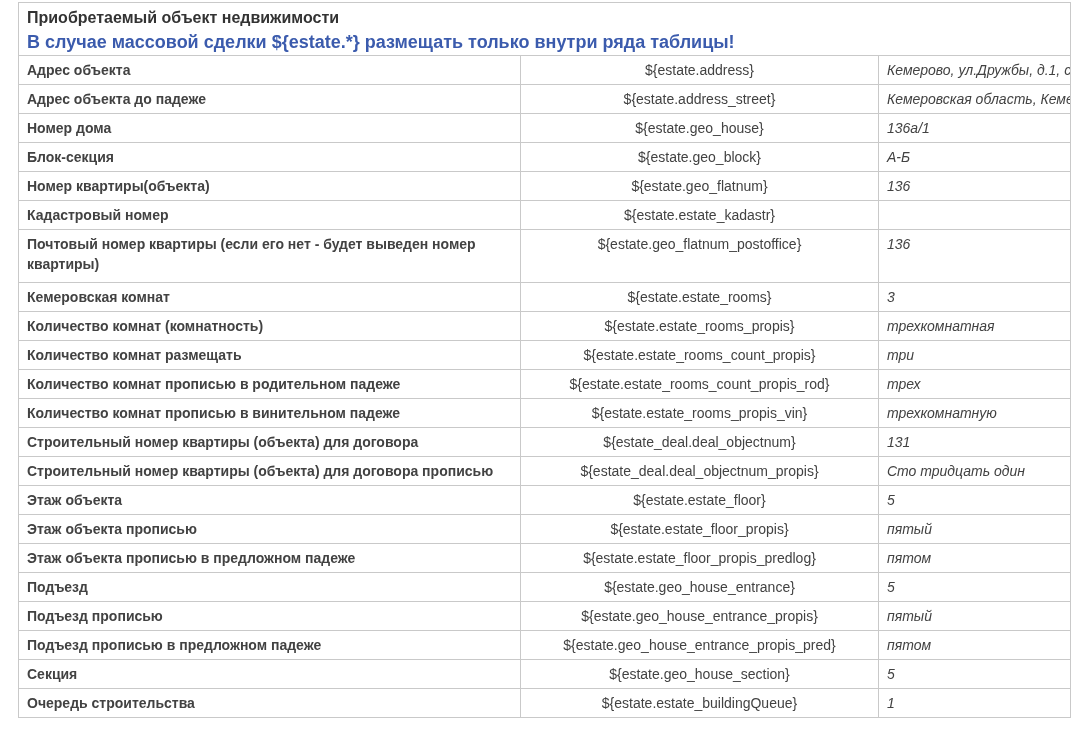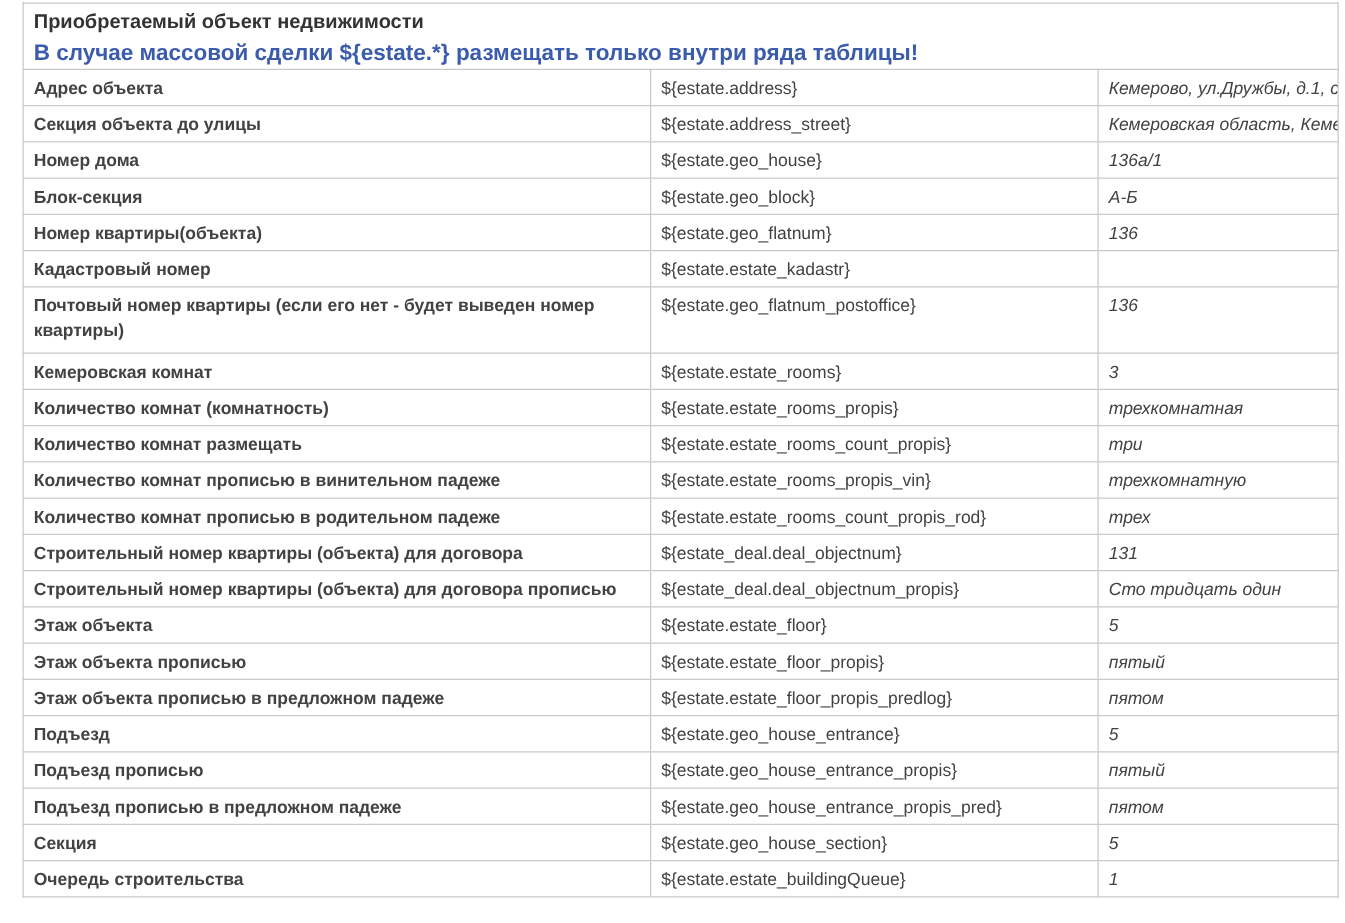--- a/index.html
+++ b/index.html
@@ -39,21 +39,21 @@
     font-weight: bold;
     color: #333333;
   }
   .mass-note {
     margin: 4px 0 0 0;
     font-size: 18px;
     line-height: 18px;
     font-weight: bold;
   }
   td.col-label { width: 502px; font-weight: bold; }
-  td.col-var   { width: 358px; white-space: nowrap; }
+  td.col-var   { width: 358px; white-space: nowrap; text-align: center; }
   td.col-value {
     width: 192px;
     font-style: italic;
     white-space: nowrap;
     overflow: hidden;
   }
   
   tbody tr:nth-child(8) td { height: 44px; }
 </style>
 </head>
@@ -73,21 +73,21 @@
           <p class="mass-note" style="color: rgb(59, 91, 173);">В случае массовой сделки ${estate.*} размещать только внутри ряда таблицы!</p>
         </td>
       </tr>
 
     <tr>
         <td class="col-label">Адрес объекта</td>
         <td class="col-var">${estate.address}</td>
         <td class="col-value">Кемерово, ул.Дружбы, д.1, ст</td>
       </tr>
         <tr>
-        <td class="col-label">Секция объекта до улицы</td>
+        <td class="col-label">Адрес объекта до падеже</td>
         <td class="col-var">${estate.address_street}</td>
         <td class="col-value">Кемеровская область, Кемер</td>
       </tr>
         <tr>
         <td class="col-label">Номер дома</td>
         <td class="col-var">${estate.geo_house}</td>
         <td class="col-value">136а/1</td>
       </tr>
         <tr>
         <td class="col-label">Блок-секция</td>
@@ -118,28 +118,28 @@
         <td class="col-label">Количество комнат (комнатность)</td>
         <td class="col-var">${estate.estate_rooms_propis}</td>
         <td class="col-value">трехкомнатная</td>
       </tr>
         <tr>
         <td class="col-label">Количество комнат размещать</td>
         <td class="col-var">${estate.estate_rooms_count_propis}</td>
         <td class="col-value">три</td>
       </tr>
         <tr>
+        <td class="col-label">Количество комнат прописью в родительном падеже</td>
+        <td class="col-var">${estate.estate_rooms_count_propis_rod}</td>
+        <td class="col-value">трех</td>
+      </tr>
+        <tr>
         <td class="col-label">Количество комнат прописью в винительном падеже</td>
         <td class="col-var">${estate.estate_rooms_propis_vin}</td>
         <td class="col-value">трехкомнатную</td>
-      </tr>
-        <tr>
-        <td class="col-label">Количество комнат прописью в родительном падеже</td>
-        <td class="col-var">${estate.estate_rooms_count_propis_rod}</td>
-        <td class="col-value">трех</td>
       </tr>
         <tr>
         <td class="col-label">Строительный номер квартиры (объекта) для договора</td>
         <td class="col-var">${estate_deal.deal_objectnum}</td>
         <td class="col-value">131</td>
       </tr>
         <tr>
         <td class="col-label">Строительный номер квартиры (объекта) для договора прописью</td>
         <td class="col-var">${estate_deal.deal_objectnum_propis}</td>
         <td class="col-value">Сто тридцать один</td>

